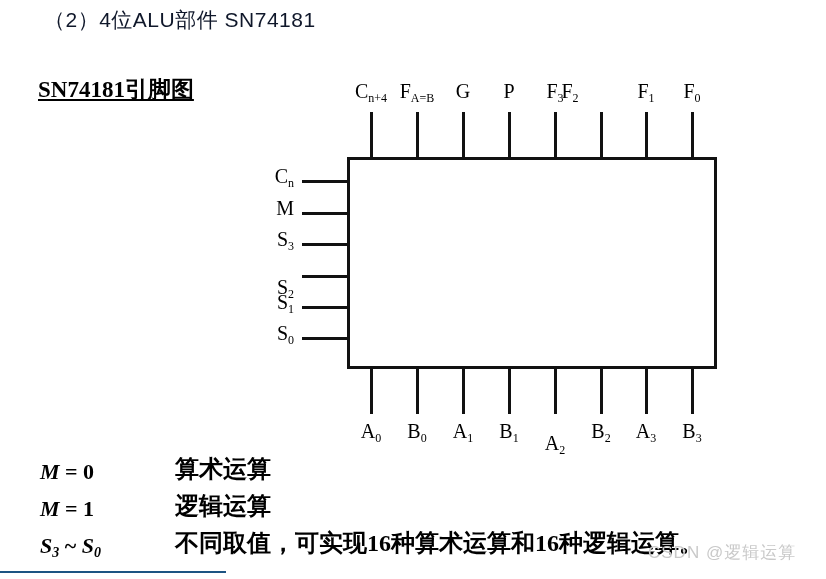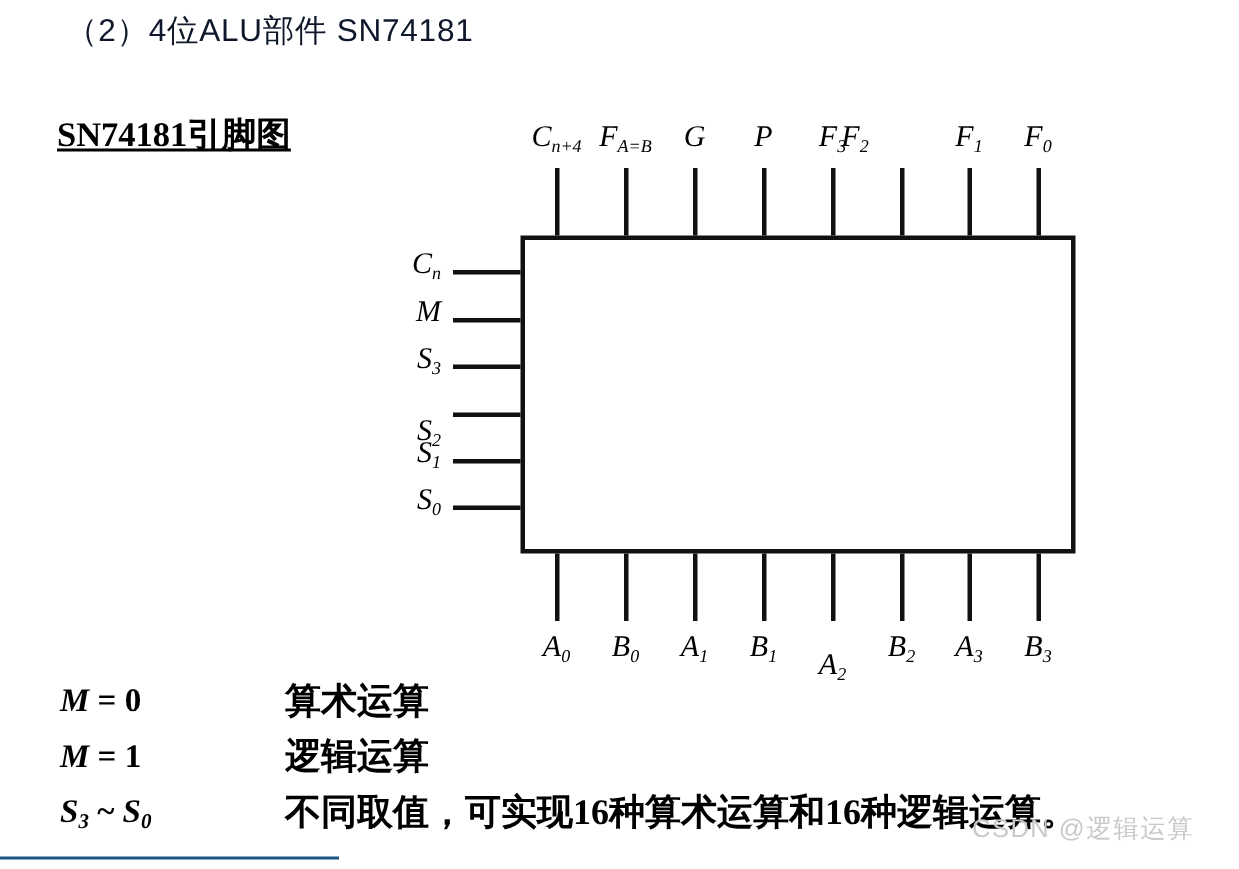--- a/index.html
+++ b/index.html
@@ -43,21 +43,20 @@
   }
 
   
   #diagram {
     position: absolute;
     left: 0;
     top: 0;
     width: 826px;
     height: 576px;
     pointer-events: none;
-    font-style: italic;
   }
   #chip-box {
     position: absolute;
     left: 347px;
     top: 157px;
     width: 370px;
     height: 212px;
     border: 3px solid #111111;
     background: #ffffff;
     box-sizing: border-box;
@@ -95,24 +94,23 @@
 
   
   #legend {
     position: absolute;
     left: 40px;
     top: 448px;
     width: 786px;
   }
   .legend-row {
     display: flex;
-    align-items: center;
+    align-items: flex-end;
     height: 37px;
     white-space: nowrap;
-    gap: 15px;
   }
   .legend-key {
     width: 135px;
     flex: 0 0 135px;
     font-family: "Liberation Serif", "DejaVu Serif", serif;
     font-weight: bold;
     font-size: 22px;
     color: #000000;
   }
   .legend-key i {

